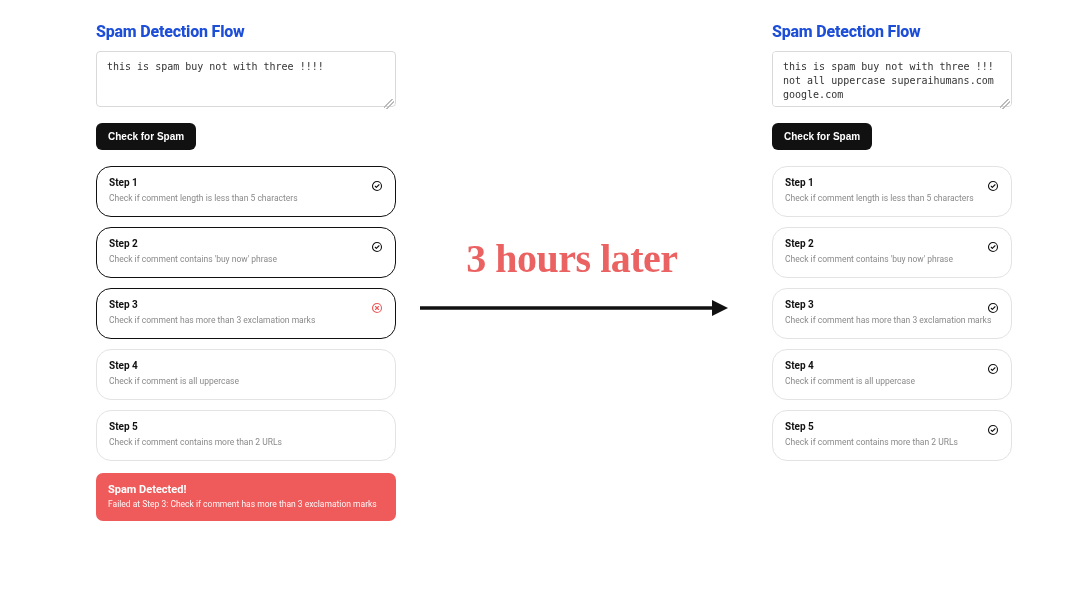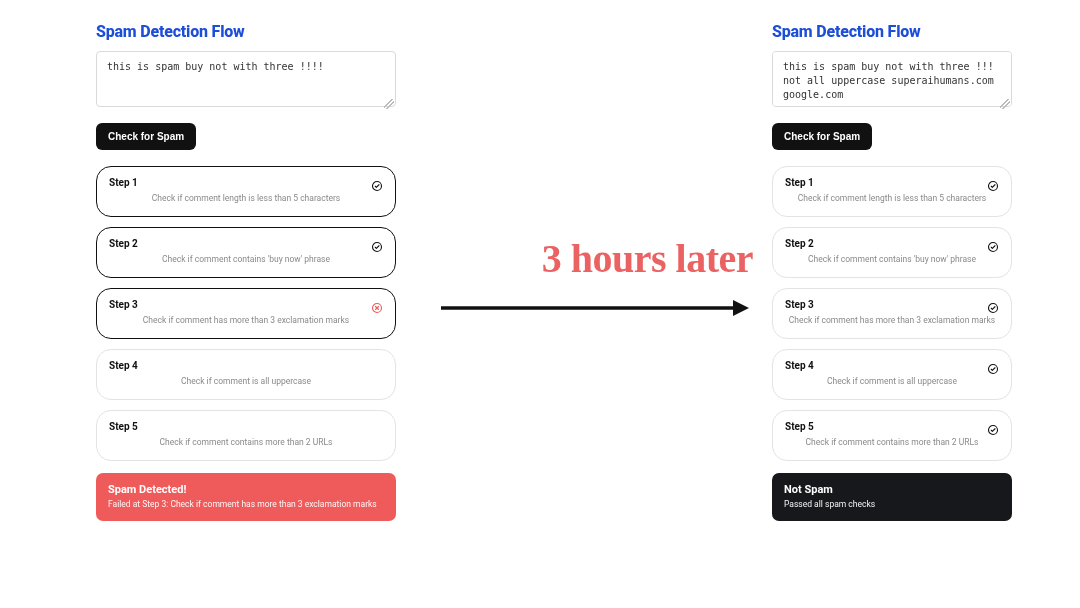--- a/index.html
+++ b/index.html
@@ -70,45 +70,44 @@
   .step-title {
     font-size: 10px;
     font-weight: 700;
     color: #111;
     margin-bottom: 5px;
   }
   .step-desc {
     font-size: 8.5px;
     color: #8a8a8a;
     line-height: 1.3;
-    text-align: center;
   }
   .step-icon {
     position: absolute;
     right: 12px;
     top: 10px;
     width: 12px; height: 12px;
   }
   .result {
     margin-top: 12px;
     border-radius: 7px;
     padding: 10px 4px 12px 12px;
     color: #fff;
   }
   .result.spam { background: #ef5a5a; }
   .result.ok { background: #17181b; }
   .result-title { font-size: 11px; font-weight: 700; margin-bottom: 3px; }
   .result-sub { font-size: 8.5px; opacity: 0.95; }
   
   .annot {
     position: absolute;
-    left: 433px;
+    left: 412px;
     top: 235px;
     width: 320px;
-    text-align: right;
+    text-align: center;
   }
   .annot-text {
     font-family: Georgia, "Times New Roman", serif;
     font-size: 40px;
     font-weight: 600;
     color: #eb6262;
     letter-spacing: -0.5px;
     margin-bottom: 12px;
   }
   .arrow {
@@ -213,24 +212,20 @@
       </div>
       <div class="step">
         <div class="step-title">Step 5</div>
         <div class="step-desc">Check if comment contains more than 2 URLs</div>
         <span class="step-icon"><svg viewBox="0 0 24 24" width="12" height="12" fill="none" stroke="#111" stroke-width="2.2" stroke-linecap="round" stroke-linejoin="round">
             <circle cx="12" cy="12" r="9"></circle>
             <path d="M8.5 12.5l2.2 2.2L16 9.5"></path>
           </svg></span>
       </div>
     </div>
-  <div class="result ok">
-    <div class="result-title">Not Spam</div>
-    <div class="result-sub">Passed all spam checks</div>
-  </div>
 </div>
 
 <div class="annot">
   <div class="annot-text">3 hours later</div>
   <svg width="320" height="28">
     <line x1="8" y1="14" x2="300" y2="14" class="arrow"></line>
     <polygon points="300,6 316,14 300,22" class="arrow-head"></polygon>
   </svg>
 </div>
 

